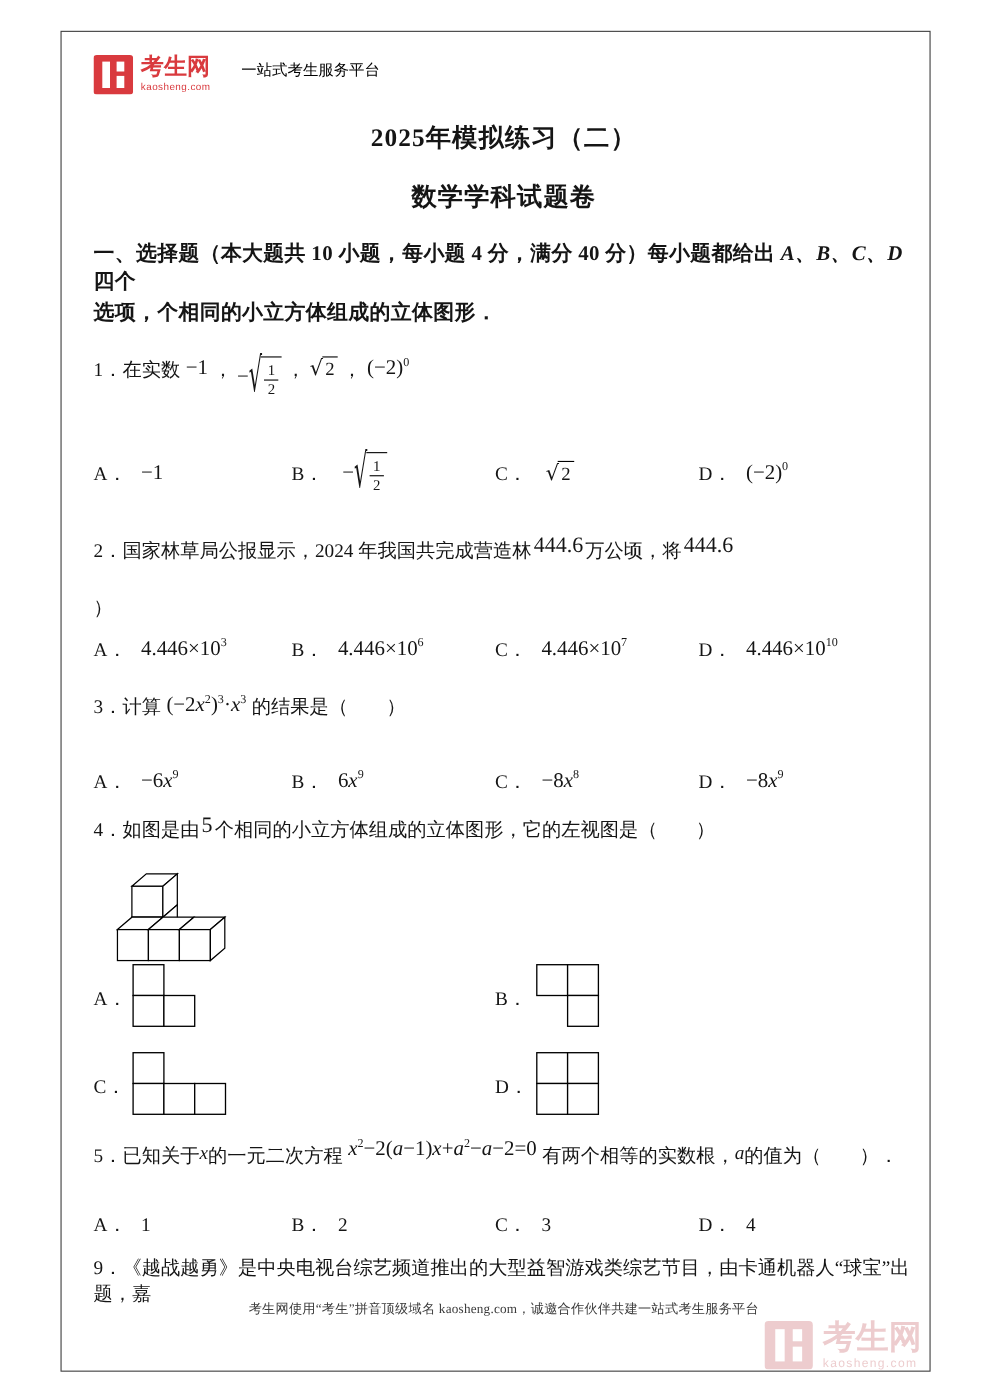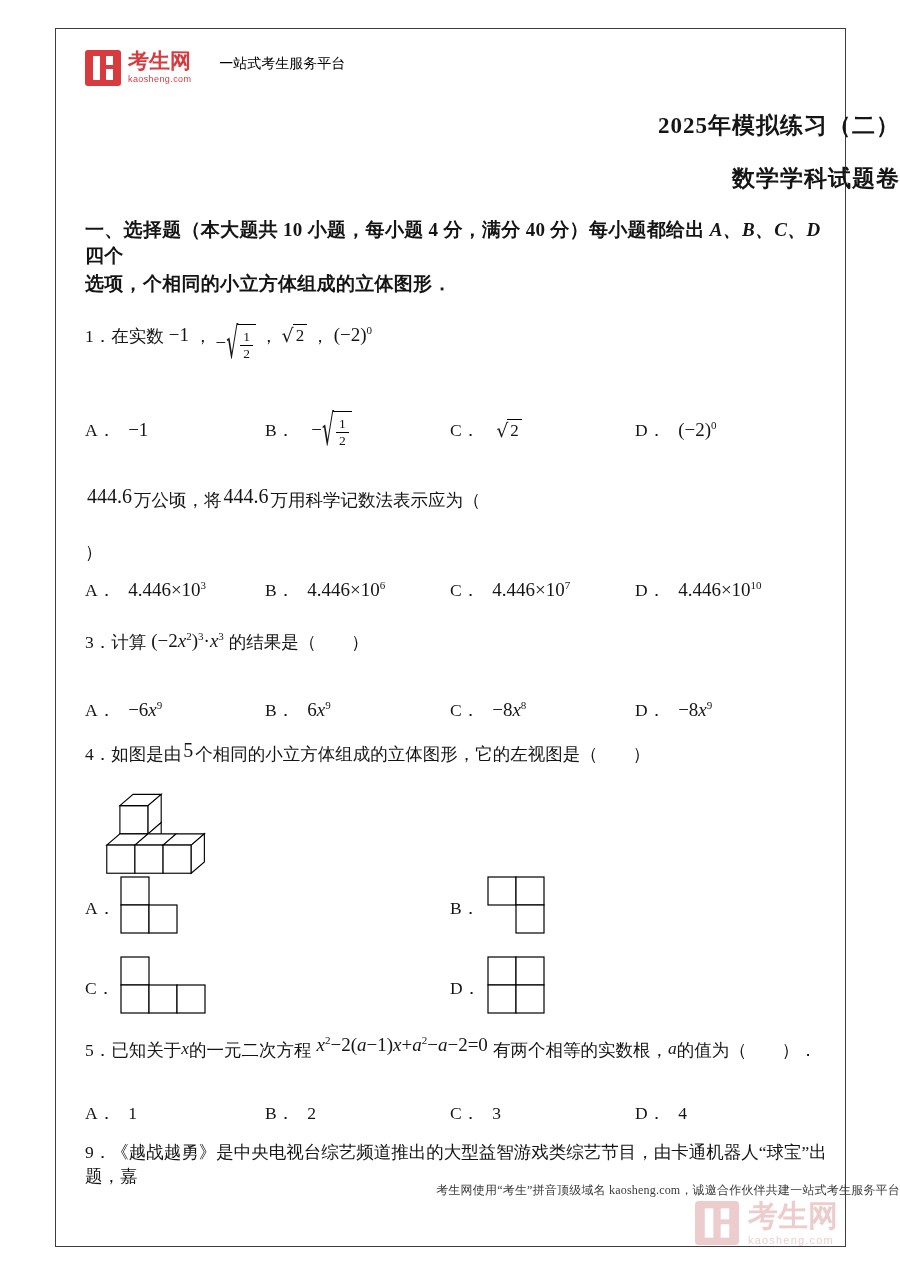--- a/index.html
+++ b/index.html
@@ -2,21 +2,21 @@
 <html><head>
 <meta charset="utf-8">
 <style>
   html,body{margin:0;padding:0}
   body{
     width:900px;height:1273px;position:relative;background:#fff;overflow:hidden;
     font-family:"Liberation Serif","DejaVu Serif",serif;color:#151515;
   }
   .abs{position:absolute}
   .flex{display:flex;align-items:flex-start}
-  .centerline{left:16px;right:0;text-align:right}
+  .centerline{left:16px;right:0;text-align:center}
   .frame{left:55px;top:28px;width:789px;height:1217px;border:1px solid #3d3d3d}
   .title{font-size:23px;font-weight:700;letter-spacing:1px}
   .sec{font-size:19px;font-weight:700;letter-spacing:.3px}
   .qtext{font-size:17.5px}
   sup{font-size:11px;line-height:1}
   .lbl{margin-right:13px}
   .opt{position:absolute;display:flex;align-items:center}
   .mval{font-size:19px;white-space:nowrap}
   .mexpr{font-size:19px;margin:0 5px;white-space:nowrap}
   .mvar{font-style:italic}
@@ -111,24 +111,24 @@
       <span class="radicand">2</span>
     </span>
   </div>
   <div class="opt qtext" style="left:635px;top:0;height:52px">
     <span class="lbl">D．</span>
     <span class="mval"><span>(−2)</span><sup>0</sup></span>
   </div>
 </div>
 
 <div class="abs flex qtext" style="left:85px;top:488px;height:34px">
+  <span>2．国家林草局公报显示，2024 年我国共完成营造林</span>
   <span class="bignum">444.6</span>
   <span>万公顷，将</span>
   <span class="bignum">444.6</span>
-  <span>万用科学记数法表示应为（</span>
 </div>
 <div class="abs qtext" style="left:85px;top:540px">）</div>
 
 <div class="abs" style="left:0;top:572px;height:36px;right:0">
   <div class="opt qtext" style="left:85px;top:0;height:36px">
     <span class="lbl">A．</span>
     <span class="mval"><span>4.446×10</span><sup>3</sup></span>
   </div>
   <div class="opt qtext" style="left:265px;top:0;height:36px">
     <span class="lbl">B．</span>

